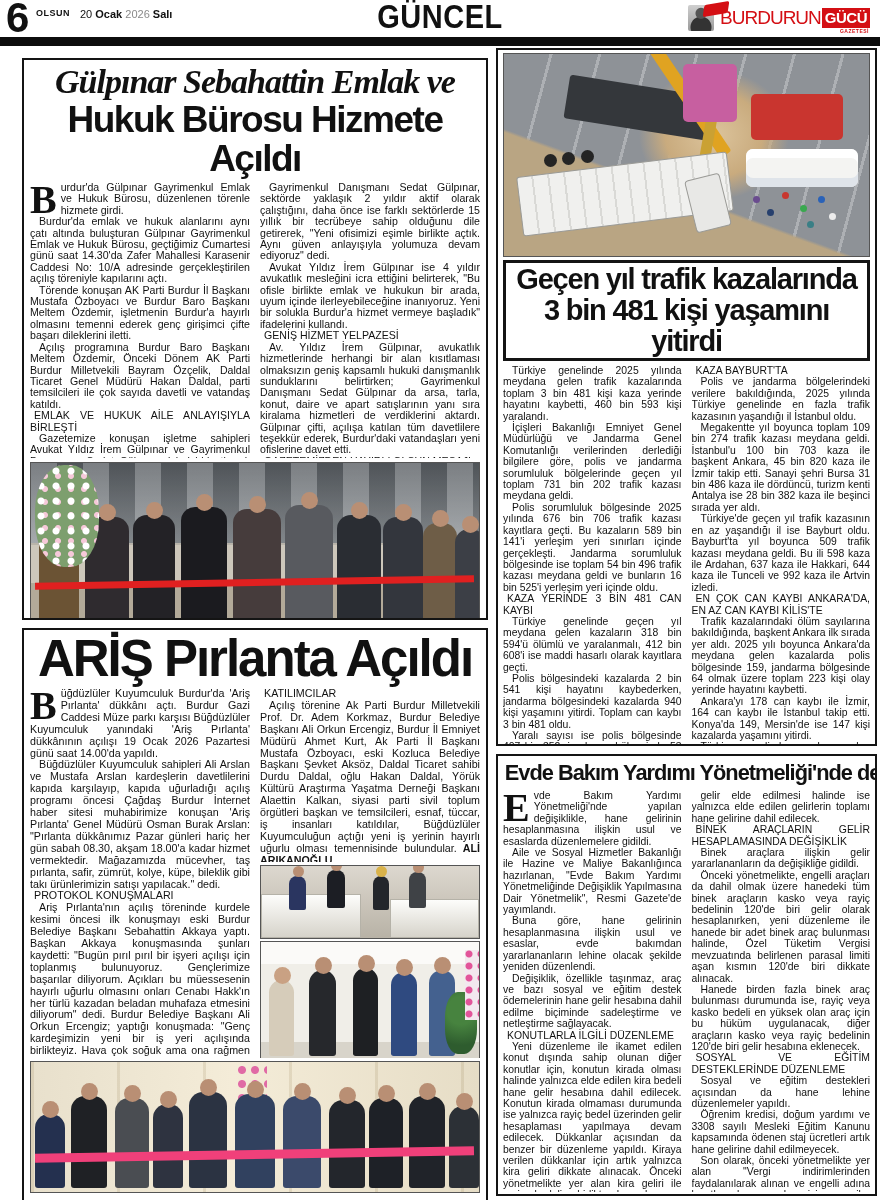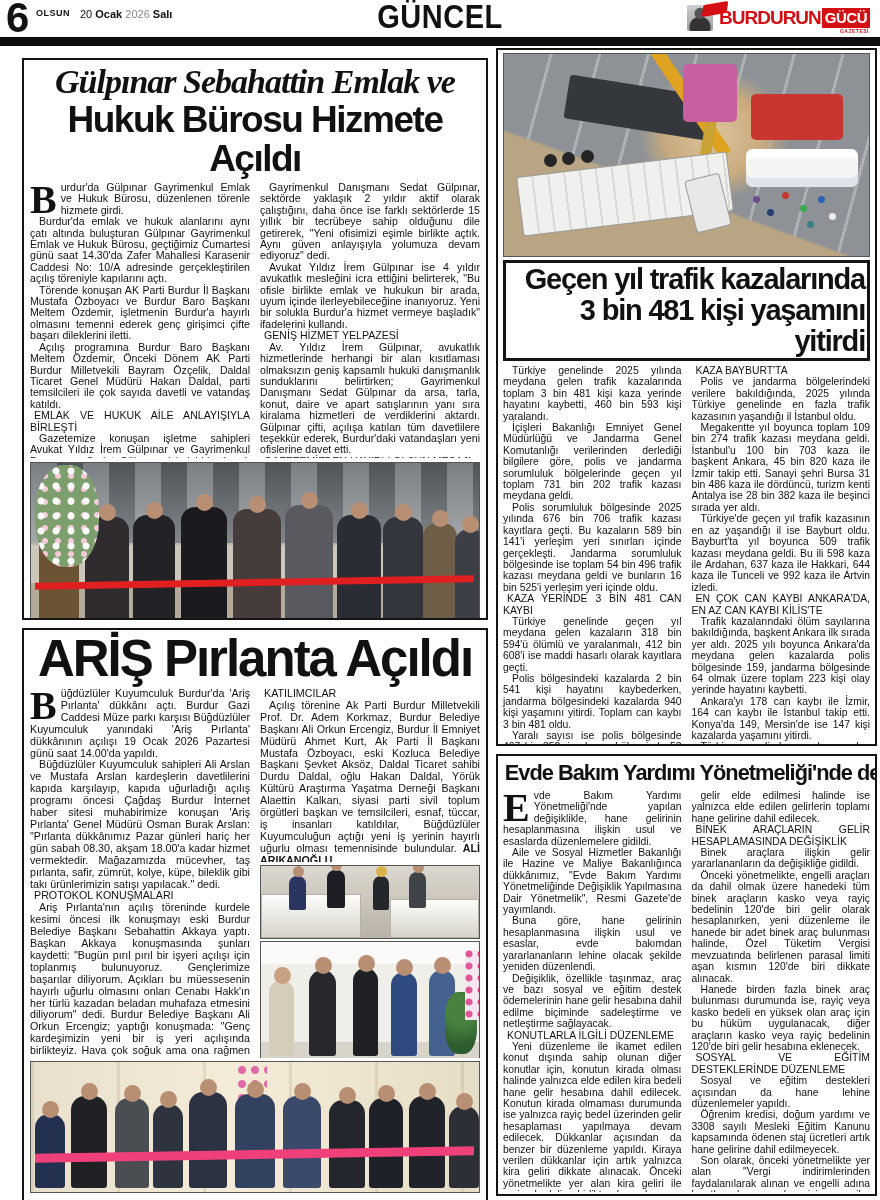--- a/index.html
+++ b/index.html
@@ -13,39 +13,39 @@
   .pg-date .yr{color:#8a8a8a;}
   .section-title{position:absolute;left:50%;top:1px;transform:translateX(-50%) scaleY(1.12);
         font-size:29px;font-weight:800;letter-spacing:.5px;}
   .brand{position:absolute;right:10px;top:3px;height:30px;display:flex;align-items:center;}
   .brand-portrait{width:26px;height:26px;background:
         radial-gradient(circle at 50% 32%,#555 5px,transparent 6px),
         radial-gradient(circle at 50% 85%,#333 10px,transparent 11px),
         linear-gradient(#cfcfcf,#9a9a9a);display:inline-block;border-radius:2px;}
   .brand-flag{position:absolute;left:16px;top:0px;width:24px;height:12px;background:#d40f14;
         transform:skewX(-18deg) rotate(-10deg);border-radius:2px;}
-  .brand-name{font-size:19px;font-weight:700;color:#d40f14;letter-spacing:-1px;margin-left:6px;z-index:2;}
+  .brand-name{font-size:19px;font-weight:400;color:#d40f14;letter-spacing:-1px;margin-left:6px;z-index:2;}
   .brand-badge{position:relative;background:#d40f14;color:#fff;font-weight:800;font-size:15px;
         padding:1px 3px 2px;margin-left:1px;letter-spacing:-.5px;}
   .brand-sub{position:absolute;right:1px;bottom:-6px;font-style:normal;font-size:5px;color:#d40f14;
         letter-spacing:.5px;font-weight:700;}
   .top-rule{position:absolute;top:37px;left:0;right:0;height:9px;background:#0d0d0d;}
   
   .art{position:absolute;background:#fff;border:2px solid #141414;padding:2px 6px;overflow:hidden;box-sizing:border-box;}
   .art-gulpinar{left:22px;top:58px;width:466px;height:562px;}
   .art-aris{left:22px;top:628px;width:466px;height:728px;}
   .art-trafik{left:496px;top:48px;width:381px;height:698px;padding:2px 5px;}
   .art-evde{left:496px;top:754px;width:381px;height:442px;padding:2px 5px;}
   
   .gh1{margin:2px 0 0;text-align:center;font-family:"Liberation Serif",serif;font-style:italic;
        font-weight:700;font-size:34px;line-height:36px;letter-spacing:-1px;}
   .gh2{margin:0 0 4px;text-align:center;font-weight:800;font-size:37px;line-height:39px;letter-spacing:-1.5px;}
   .aris-h{margin:0;text-align:center;font-weight:800;font-size:51px;line-height:54px;letter-spacing:-2px;}
   .trafik-hbox{border:3px solid #141414;margin:0 0 4px;padding:1px 2px;}
-  .trafik-hbox h2{margin:0;text-align:right;font-weight:800;font-size:29px;line-height:31px;letter-spacing:-1.2px;}
+  .trafik-hbox h2{margin:0;text-align:center;font-weight:800;font-size:29px;line-height:31px;letter-spacing:-1.2px;}
   .evde-h{margin:2px 0 4px;text-align:center;font-weight:800;font-size:22px;line-height:26px;
        letter-spacing:-1px;white-space:nowrap;transform:scaleX(.99);transform-origin:center;}
   
   .cols{display:flex;gap:10px;overflow:hidden;}
   .col{flex:1;overflow:hidden;}
   .gul-body{height:276px;}
   .aris-body{height:370px;margin-top:2px;}
   .trafik-body{height:404px;}
   .evde-body{height:402px;}
   .body-p,.subhead{margin:0;text-align:justify;}
@@ -272,21 +272,21 @@
       <i class="psn" style="left:418px;width:30px;height:82px;background:#2c3036"></i>
       <span class="ribbon ribbon-pink" style="top:88px"></span>
     </div>
   </article>
 
   <article class="art art-evde">
     <h1 class="evde-h">Evde Bakım Yardımı Yönetmeliği'nde değişiklik yapıldı</h1>
     <div class="cols evde-body">
       <div class="col">
           <p class="body-p dc"><span class="dropcap">E</span>vde Bakım Yardımı Yönetmeliği'nde yapılan değişiklikle, hane gelirinin hesaplanmasına ilişkin usul ve esaslarda düzenlemelere gidildi.</p>
-          <p class="body-p">Aile ve Sosyal Hizmetler Bakanlığı ile Hazine ve Maliye Bakanlığınca dükkânımız, "Evde Bakım Yardımı Yönetmeliğinde Değişiklik Yapılmasına Dair Yönetmelik", Resmi Gazete'de yayımlandı.</p>
+          <p class="body-p">Aile ve Sosyal Hizmetler Bakanlığı ile Hazine ve Maliye Bakanlığınca hazırlanan, "Evde Bakım Yardımı Yönetmeliğinde Değişiklik Yapılmasına Dair Yönetmelik", Resmi Gazete'de yayımlandı.</p>
           <p class="body-p">Buna göre, hane gelirinin hesaplanmasına ilişkin usul ve esaslar, evde bakımdan yararlananların lehine olacak şekilde yeniden düzenlendi.</p>
           <p class="body-p">Değişiklik, özellikle taşınmaz, araç ve bazı sosyal ve eğitim destek ödemelerinin hane gelir hesabına dahil edilme biçiminde sadeleştirme ve netleştirme sağlayacak.</p>
           <p class="subhead">KONUTLARLA İLGİLİ DÜZENLEME</p>
           <p class="body-p">Yeni düzenleme ile ikamet edilen konut dışında sahip olunan diğer konutlar için, konutun kirada olması halinde yalnızca elde edilen kira bedeli hane gelir hesabına dahil edilecek. Konutun kirada olmaması durumunda ise yalnızca rayiç bedel üzerinden gelir hesaplaması yapılmaya devam edilecek. Dükkanlar açısından da benzer bir düzenleme yapıldı. Kiraya verilen dükkanlar için artık yalnızca kira geliri dikkate alınacak. Önceki yönetmelikte yer alan kira geliri ile rayiç bedelin birlikte hesaplanması uygulamasına da son verildi.</p>
         </div>
       <div class="col">
           <p class="body-p">gelir elde edilmesi halinde ise yalnızca elde edilen gelirlerin toplamı hane gelirine dahil edilecek.</p>
           <p class="subhead">BİNEK ARAÇLARIN GELİR HESAPLAMASINDA DEĞİŞİKLİK</p>
           <p class="body-p">Binek araçlara ilişkin gelir yararlananların da değişikliğe gidildi.</p>
           <p class="body-p">Önceki yönetmelikte, engelli araçları da dahil olmak üzere hanedeki tüm binek araçların kasko veya rayiç bedelinin 120'de biri gelir olarak hesaplanırken, yeni düzenleme ile hanede bir adet binek araç bulunması halinde, Özel Tüketim Vergisi mevzuatında belirlenen parasal limiti aşan kısmın 120'de biri dikkate alınacak.</p>

